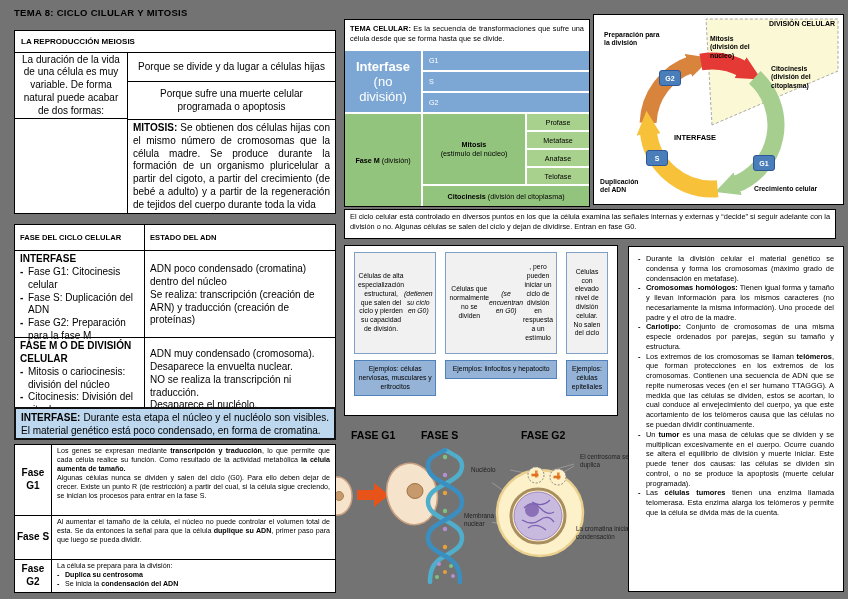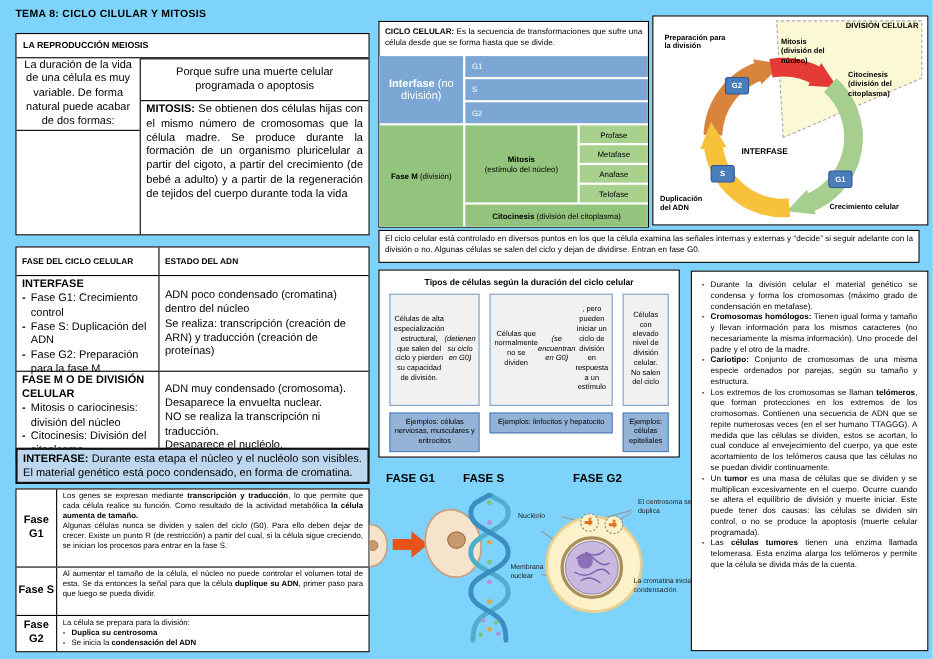--- a/index.html
+++ b/index.html
@@ -1,16 +1,16 @@
 <!DOCTYPE html>
 <html style="--table_blue: #7CA7D4; --table_green: #93C47D; --phase_green: #A9D18E; --note_blue: #BDD7EE; --ejemplo_blue: #95B3D7; --desc_gray: #F1F1F1; --arrow_orange: #E8531A; --cycle_red: #E53935; --cycle_green: #A5CE8F; --cycle_yellow: #F8C13A; --cycle_orange: #D8843C; --badge_blue: #4A7EBB; --wedge_yellow: #FBF8D6;"><head>
 <meta charset="utf-8">
 <style>
   html,body{margin:0;padding:0;background:#e8e8e8}
-  .page{position:relative;width:848px;height:599px;background:#7dd3fc;
+  .page{position:relative;width:848px;height:599px;background:#737373;
         font-family:"Liberation Sans",sans-serif;color:#000;overflow:hidden;margin:0 auto}
   .abs{position:absolute;box-sizing:border-box}
   .box{border:1.6px solid #000;box-sizing:border-box;background:#fff}
   .thin{border:1.2px solid #000}
   b{font-weight:bold}
   i{font-style:italic}
   .pre{white-space:pre-line}
   .just{text-align:justify}
   .cent{text-align:center}
   .vmid{display:flex;align-items:center;justify-content:center}
@@ -55,39 +55,40 @@
 
   <div class="abs" style="left:14px;top:7px;font-size:9.5px;font-weight:bold;letter-spacing:.3px">TEMA 8: CICLO CILULAR Y MITOSIS</div>
 
   <div class="abs box" style="left:14px;top:30px;width:322px;height:184px;display:flex;flex-direction:column">
     <div class="bb f80" style="height:21px;display:flex;align-items:center;padding:0 6px;font-weight:bold">LA REPRODUCCIÓN MEIOSIS</div>
     <div style="flex:1;display:flex">
       <div class="br" style="width:112px;display:flex;flex-direction:column">
         <div class="bb cell f73 cent vmid" style="height:66px">La duración de la vida de una célula es muy variable. De forma natural puede acabar de dos formas:</div>
       </div>
       <div style="flex:1;display:flex;flex-direction:column">
+        <div class="cell f73 cent vmid" style="height:28px">Porque se divide y da lugar a células hijas</div>
         <div class="bt cell f73 cent vmid" style="height:38px">Porque sufre una muerte celular programada o apoptosis</div>
         <div class="bt cell f73 just" style="height:60px">
           <b>MITOSIS:</b><span> Se obtienen dos células hijas con el mismo número de cromosomas que la célula madre. Se produce durante la formación de un organismo pluricelular a partir del cigoto, a partir del crecimiento (de bebé a adulto) y a partir de la regeneración de tejidos del cuerpo durante toda la vida</span>
         </div>
       </div>
     </div>
   </div>
 
   <div class="abs box" style="left:14px;top:224px;width:322px;height:196px;display:flex;flex-direction:column">
     <div class="bb" style="height:26px;display:flex">
       <div class="br cell f76 vmid" style="width:130px;justify-content:flex-start;font-weight:bold">FASE DEL CICLO CELULAR</div>
       <div class="cell f76" style="flex:1;font-weight:bold;display:flex;align-items:center">ESTADO DEL ADN</div>
     </div>
     <div style="height:86px;display:flex">
       <div class="br cell f73" style="width:130px">
         <b>INTERFASE</b>
         <div class="li">
             <span class="dash">-</span>
-            <span>Fase G1: Crecimiento control</span>
+            <span>Fase G1: Citocinesis celular</span>
           </div>
         <div class="li">
             <span class="dash">-</span>
             <span>Fase S: Duplicación del ADN</span>
           </div>
         <div class="li">
             <span class="dash">-</span>
             <span>Fase G2: Preparación para la fase M</span>
           </div>
       </div>
@@ -140,24 +141,24 @@
         <div class="li">
             <span class="dash">-</span>
             <span><span>Se inicia la </span><b>condensación del ADN</b></span>
           </div>
       </div>
     </div>
   </div>
 
   <div class="abs box" style="left:344px;top:19px;width:246px;height:188px;display:flex;flex-direction:column">
     <div class="cell f74 just" style="height:33px;padding-top:4px">
-      <b>CICLO CELULAR:</b><span> Es la secuencia de transformaciones que sufre una célula desde que se forma hasta que se divide.</span>
+      <b>TEMA CELULAR:</b><span> Es la secuencia de transformaciones que sufre una célula desde que se forma hasta que se divide.</span>
     </div>
     <div class="ciclo-grid">
-      <div class="cblue vmid cent" style="grid-row:1/4;grid-column:1;font-size:10px;flex-direction:column;padding:0 4px">
+      <div class="cblue vmid cent" style="grid-row:1/4;grid-column:1;font-size:13px;flex-direction:column;padding:0 4px">
         <span><b>Interfase</b><span> (no división)</span></span>
       </div>
       <div class="cblue ciclo-sub" style="grid-row:1;grid-column:2/4">G1</div>
       <div class="cblue ciclo-sub" style="grid-row:2;grid-column:2/4">S</div>
       <div class="cblue ciclo-sub" style="grid-row:3;grid-column:2/4">G2</div>
       <div class="cgreen vmid cent" style="grid-row:4/9;grid-column:1;font-size:7.2px;padding:0 3px">
         <span><b>Fase M</b><span> (división)</span></span>
       </div>
       <div class="cgreen vmid cent" style="grid-row:4/8;grid-column:2;font-size:7.2px;flex-direction:column">
         <b>Mitosis</b>
@@ -169,21 +170,20 @@
       <div class="clgreen phase" style="grid-row:7;grid-column:3">Telofase</div>
       <div class="cgreen vmid" style="grid-row:8;grid-column:2/4;font-size:7.2px">
         <span><b>Citocinesis</b><span> (división del citoplasma)</span></span>
       </div>
     </div>
   </div>
 
   <div class="abs thin f74 just" style="left:344px;top:209px;width:492px;height:30px;padding:2px 5px;background:#fff">El ciclo celular está controlado en diversos puntos en los que la célula examina las señales internas y externas y “decide” si seguir adelante con la división o no. Algunas células se salen del ciclo y dejan de dividirse. Entran en fase G0.</div>
 
   <div class="abs box" style="left:344px;top:245px;width:274px;height:171px">
-    <div class="cent" style="margin-top:6px;font-size:7.8px;font-weight:bold">Tipos de células según la duración del ciclo celular</div>
     <div class="tipos-cols">
       <div class="tipos-col">
         <div class="tipos-desc f68 pre"><span>Células de alta especialización estructural, que salen del ciclo y pierden su capacidad de división.
 </span><i>(detienen su ciclo en G0)</i></div>
         <div class="tipos-ej f68">Ejemplos: células nerviosas, musculares y eritrocitos</div>
       </div>
       <div class="tipos-col">
         <div class="tipos-desc f68">
             <span>Células que normalmente no se dividen </span>
             <i>(se encuentran en G0)</i>

